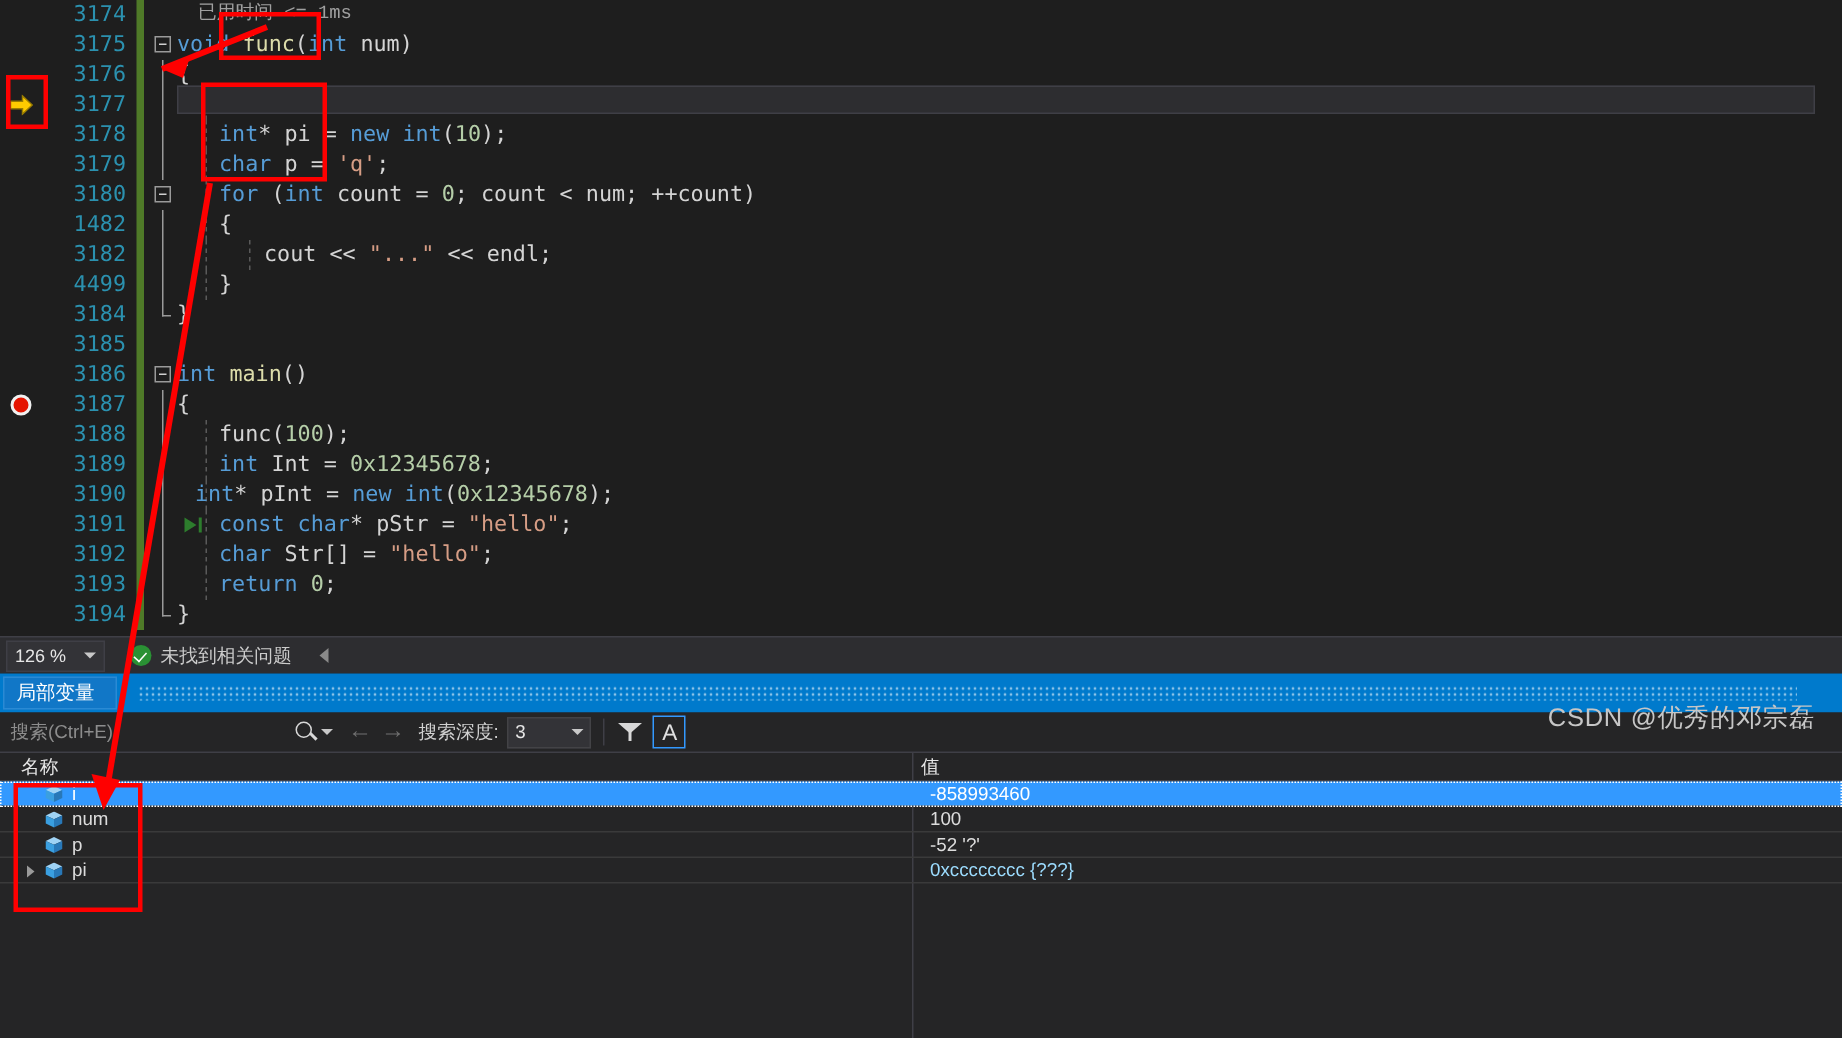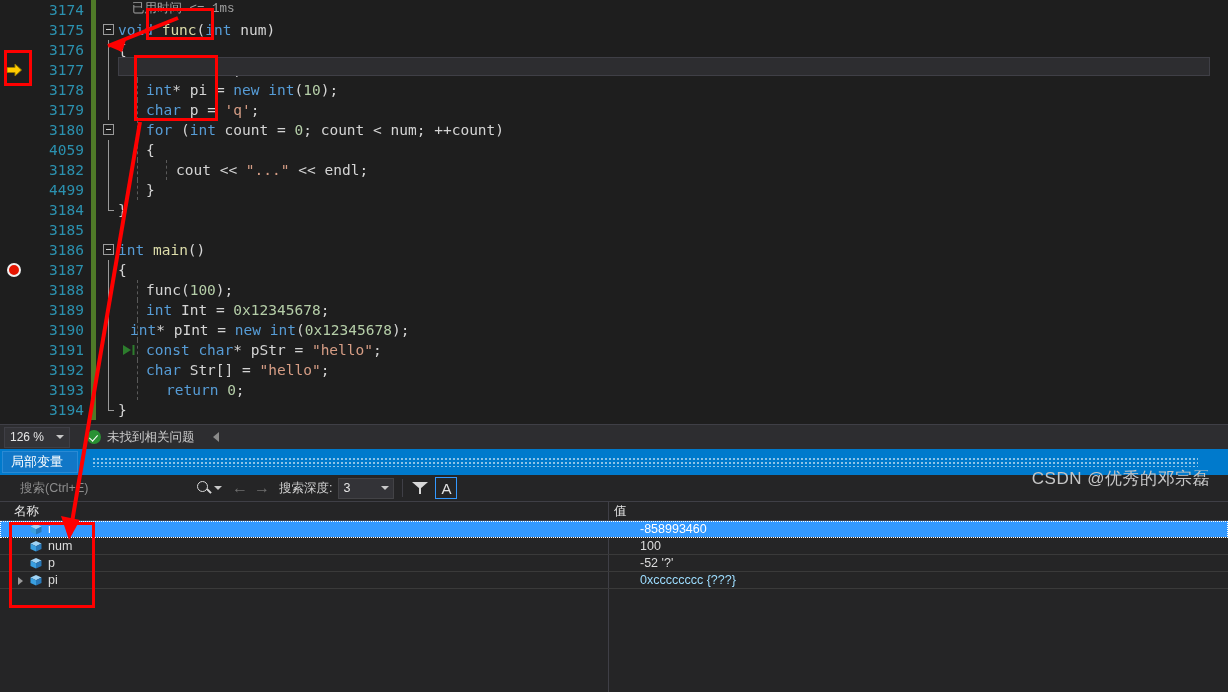--- a/index.html
+++ b/index.html
@@ -157,21 +157,21 @@
     position: absolute; left: 0; top: 26px; width: 1228px; height: 27px;
     background: #252526; display: flex; align-items: center;
     border-bottom: 1px solid #3f3f46;
   }
   #search-box {
     position: absolute; left: 0; top: 1px; width: 228px; height: 24px;
     background: #252526; display: flex; align-items: center;
   }
   #search-input {
     flex: 1; background: transparent; border: none; outline: none;
-    color: #8d8d8d; font-size: 12.5px; padding-left: 20px;
+    color: #8d8d8d; font-size: 12.5px; padding-left: 7px;
     font-family: "Liberation Sans", sans-serif;
   }
   #search-input::placeholder { color: #8d8d8d; }
   .mag { position: relative; width: 16px; height: 16px; margin-right: 2px; }
   .mag::before {
     content: ""; position: absolute; left: 1px; top: 1px;
     width: 9px; height: 9px; border: 1.6px solid #d8d8d8; border-radius: 50%;
   }
   .mag::after {
     content: ""; position: absolute; left: 9.5px; top: 10px;
@@ -235,21 +235,21 @@
     border-left: 5px solid #9a9a9a;
   }
   .cube {
     position: absolute; left: 30px; top: 3px; width: 12px; height: 11px;
   }
   .vname {
     position: absolute; left: 48px; top: 0; height: 17px; line-height: 17px;
     color: #dcdcdc; font-size: 12.5px;
   }
   .vval {
-    position: absolute; left: 640px; top: 0; height: 17px; line-height: 17px;
+    position: absolute; left: 620px; top: 0; height: 17px; line-height: 17px;
     color: #dcdcdc; font-size: 12.5px;
   }
   .vval.ptr { color: #9cdcfe; }
   .sel-focus {
     position: absolute; left: 0; top: 0; width: 1228px; height: 17px;
     border: 1px dotted #ffffff; pointer-events: none;
   }
 
   
   .anno-box {
@@ -322,21 +322,21 @@
 
     <div class="code-row" style="top:120px;position:absolute;">
       <div class="ln">3180</div>
       <div class="changebar"></div>
       <div class="outline-col"><div class="collapse-box"></div></div>
       <div class="guide" style="left:137px;"></div>
       <div class="code-text" style="left:146px;"><span class="kw">for</span> <span class="punc">(</span><span class="kw">int</span> <span class="plain">count</span> <span class="punc">=</span> <span class="num">0</span><span class="punc">;</span> <span class="plain">count</span> <span class="punc">&lt;</span> <span class="plain">num</span><span class="punc">;</span> <span class="punc">++</span><span class="plain">count</span><span class="punc">)</span></div>
     </div>
 
     <div class="code-row" style="top:140px;position:absolute;">
-      <div class="ln">4059</div>
+      <div class="ln">1482</div>
       <div class="changebar"></div>
       <div class="outline-col"><div class="vline"></div></div>
       <div class="guide" style="left:137px;"></div>
       <div class="code-text" style="left:146px;"><span class="punc">{</span></div>
     </div>
 
     <div class="code-row" style="top:160px;position:absolute;">
       <div class="ln">3182</div>
       <div class="changebar"></div>
       <div class="outline-col"><div class="vline"></div></div>
@@ -422,21 +422,21 @@
       <div class="outline-col"><div class="vline"></div></div>
       <div class="guide" style="left:137px;"></div>
       <div class="code-text" style="left:146px;"><span class="kw">char</span> <span class="plain">Str</span><span class="punc">[] =</span> <span class="str">"hello"</span><span class="punc">;</span></div>
     </div>
 
     <div class="code-row" style="top:380px;position:absolute;">
       <div class="ln">3193</div>
       <div class="changebar"></div>
       <div class="outline-col"><div class="vline"></div></div>
       <div class="guide" style="left:137px;"></div>
-      <div class="code-text" style="left:146px;margin-left:20px;"><span class="kw">return</span> <span class="num">0</span><span class="punc">;</span></div>
+      <div class="code-text" style="left:146px;"><span class="kw">return</span> <span class="num">0</span><span class="punc">;</span></div>
     </div>
 
     <div class="code-row" style="top:400px;position:absolute;">
       <div class="ln">3194</div>
       <div class="changebar"></div>
       <div class="outline-col"><div class="vline-end"></div></div>
       <div class="code-text"><span class="punc">}</span></div>
     </div>
 
     <div id="perftip"></div>

